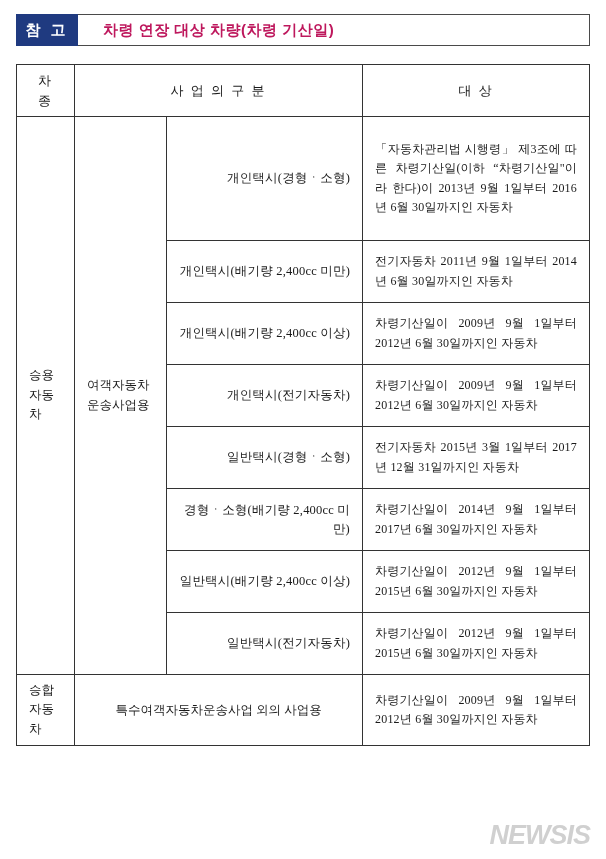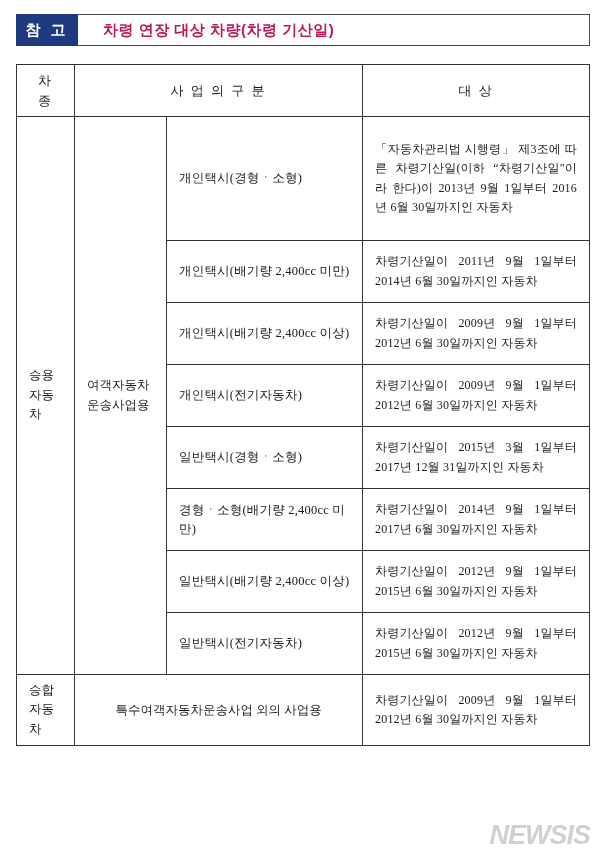--- a/index.html
+++ b/index.html
@@ -94,21 +94,21 @@
   td.center {
     text-align: center;
     margin-left: 7px;
   }
   td.vert-center {
     text-align: left;
     vertical-align: middle;
     line-height: 1.55;
   }
   td.class-cell {
-    text-align: left;
+    text-align: right;
     font-size: 12.5px;
     letter-spacing: 0.2px;
   }
   td.target-cell {
     text-align: justify;
     text-justify: inter-character;
     font-size: 12px;
     letter-spacing: 0.2px;
     line-height: 1.62;
     vertical-align: middle;
@@ -159,33 +159,33 @@
     <tbody>
 
       <tr class="row-tall">
         <td class="vert-center" rowspan="8">승용<br>자동차</td>
         <td class="vert-center" rowspan="8">여객자동차<br>운송사업용</td>
         <td class="class-cell">개인택시(경형ㆍ소형)</td>
         <td class="target-cell">「자동차관리법  시행령」 제3조에 따른  차령기산일(이하  “차령기산일"이라  한다)이  2013년  9월  1일부터  2016년  6월  30일까지인  자동차</td>
       </tr>
       <tr class="row-std">
         <td class="class-cell">개인택시(배기량 2,400cc 미만)</td>
-        <td class="target-cell">차령기산일이 2011년 9월 1일부터 2014년 6월 30일까지인 자동차</td>
+        <td class="target-cell">전기자동차 2011년 9월 1일부터 2014년 6월 30일까지인 자동차</td>
       </tr>
       <tr class="row-std">
         <td class="class-cell">개인택시(배기량 2,400cc 이상)</td>
         <td class="target-cell">차령기산일이 2009년 9월 1일부터 2012년 6월 30일까지인 자동차</td>
       </tr>
       <tr class="row-std">
         <td class="class-cell">개인택시(전기자동차)</td>
         <td class="target-cell">차령기산일이 2009년 9월 1일부터 2012년 6월 30일까지인 자동차</td>
       </tr>
       <tr class="row-std">
         <td class="class-cell">일반택시(경형ㆍ소형)</td>
-        <td class="target-cell">차령기산일이 2015년 3월 1일부터 2017년 12월 31일까지인 자동차</td>
+        <td class="target-cell">전기자동차 2015년 3월 1일부터 2017년 12월 31일까지인 자동차</td>
       </tr>
       <tr class="row-std">
         <td class="class-cell">경형ㆍ소형(배기량 2,400cc 미만)</td>
         <td class="target-cell">차령기산일이 2014년 9월 1일부터 2017년 6월 30일까지인 자동차</td>
       </tr>
       <tr class="row-std">
         <td class="class-cell">일반택시(배기량 2,400cc 이상)</td>
         <td class="target-cell">차령기산일이 2012년 9월 1일부터 2015년 6월 30일까지인 자동차</td>
       </tr>
       <tr class="row-std">

